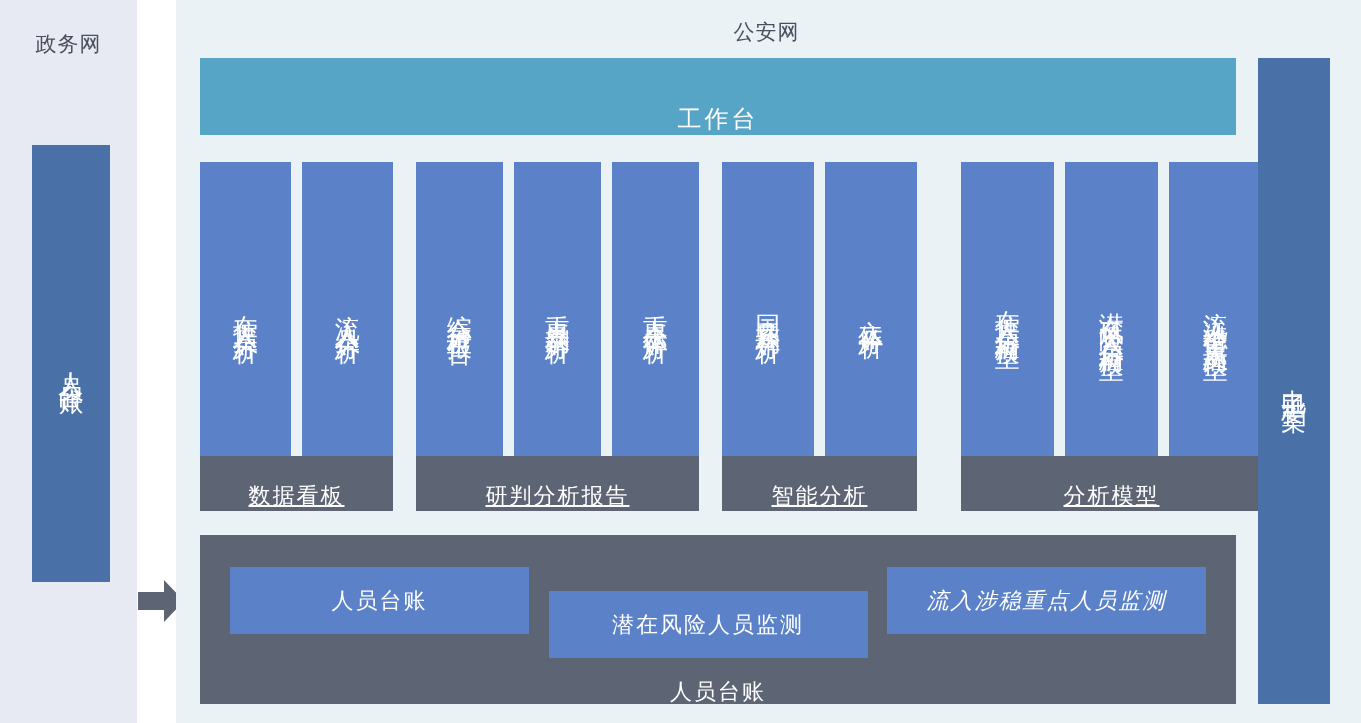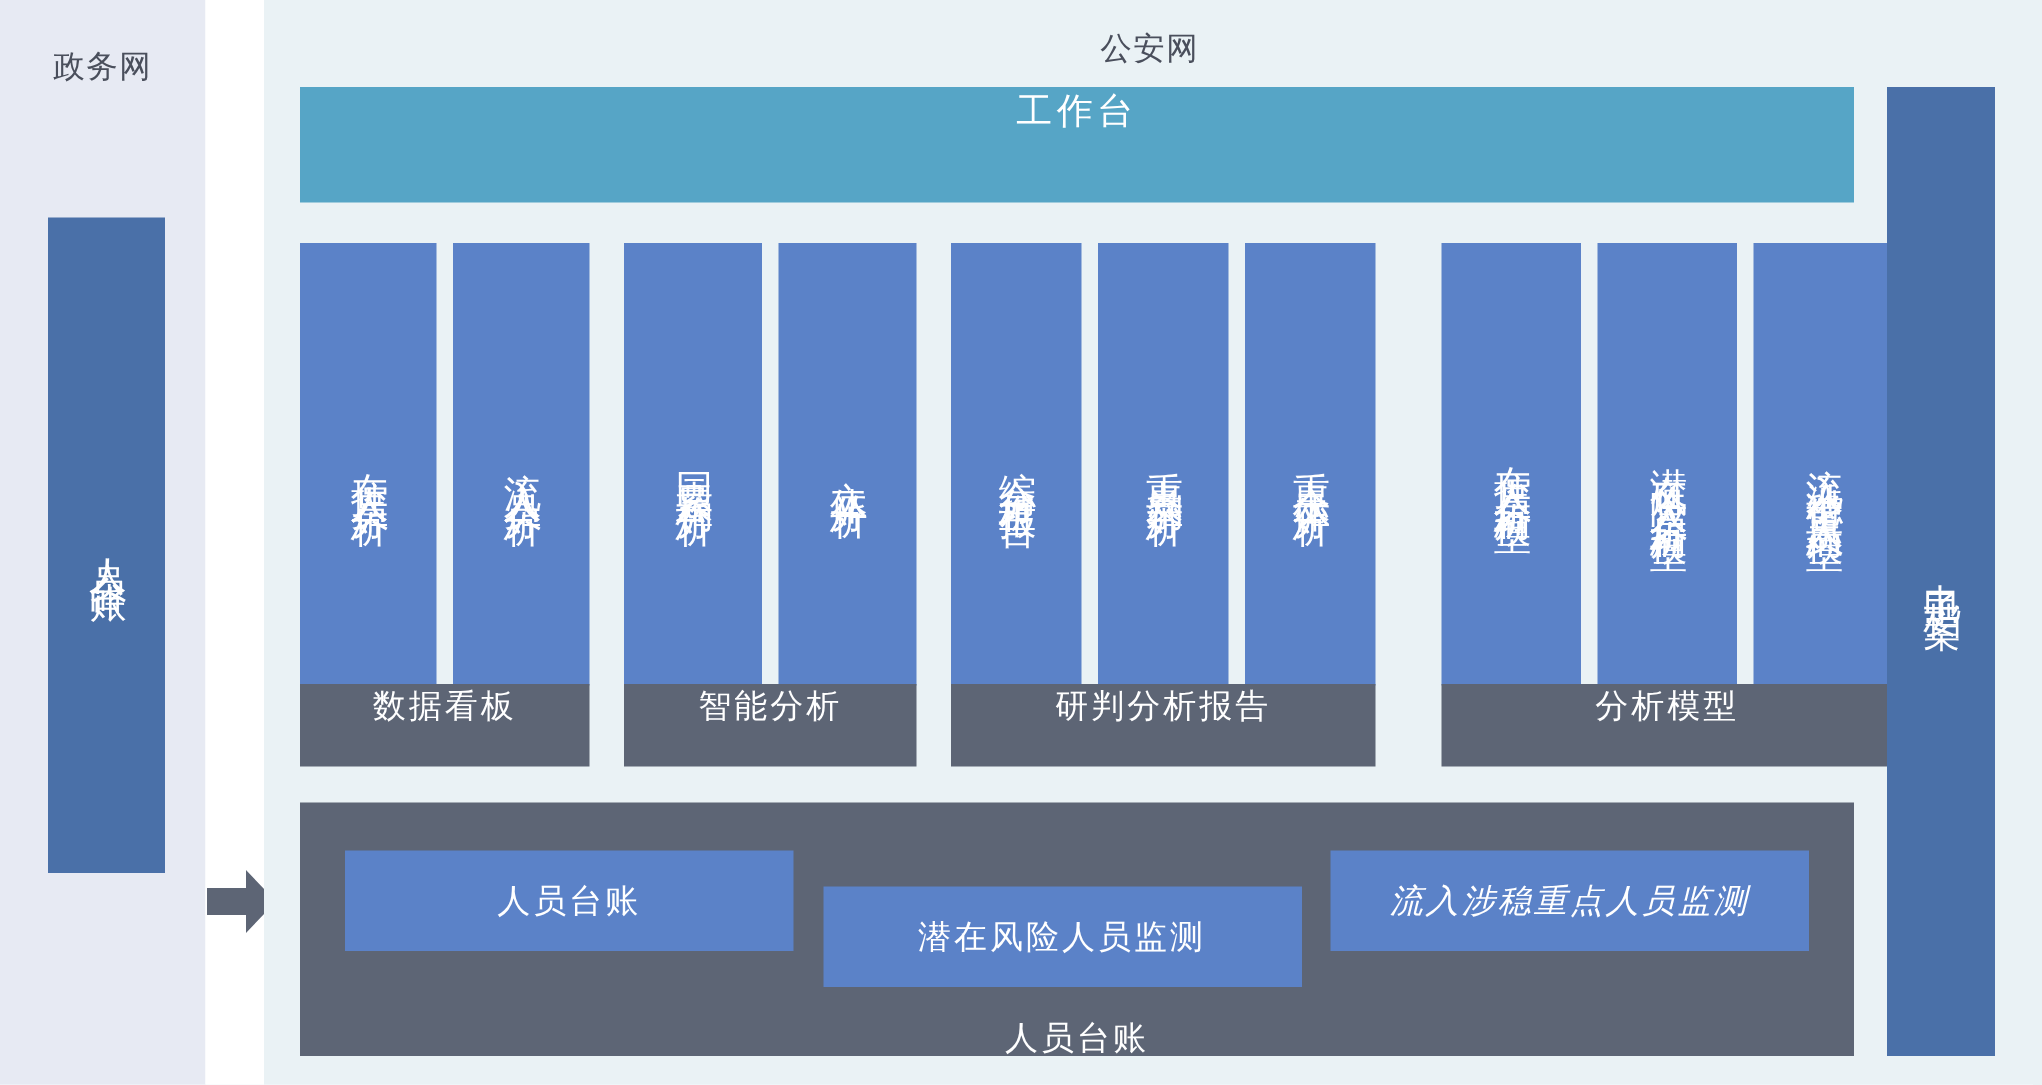--- a/index.html
+++ b/index.html
@@ -53,21 +53,21 @@
   }
   .main-title{
     position:absolute;left:174px;top:18px;width:1185px;
     text-align:center;font-size:21px;color:#4A4F5C;letter-spacing:1px;
   }
 
   
   .workbench{
     position:absolute;left:200px;top:58px;width:1036px;height:77px;
     background:#56A5C6;
-    display:flex;align-items:flex-start;justify-content:center;
+    display:flex;align-items:flex-end;justify-content:center;
     color:#ffffff;font-size:24px;letter-spacing:3px;
   }
 
   
   .groups{
     position:absolute;left:200px;top:162px;width:1036px;height:349px;
     display:flex;align-items:flex-start;
   }
   .group{
     display:flex;flex-direction:column;height:349px;
@@ -80,23 +80,24 @@
   .vcard{
     background:#5B82C8;
     display:flex;align-items:center;justify-content:center;
     margin-right:11px;
   }
   .vcard:last-child{margin-right:0;}
   .vcard .vtext{font-size:25px;letter-spacing:5px;}
   .group-footer{
     background:#5D6575;
     height:55px;
-    display:flex;align-items:flex-start;justify-content:center;
+    display:flex;align-items:flex-end;justify-content:center;
     color:#ffffff;font-size:22px;letter-spacing:2px;
     margin-top:4px;
+    text-decoration:underline;
   }
 
   
   .g-dashboard{width:193px;}
   .g-dashboard .vcard{width:91px;}
   .g-report{width:283px;}
   .g-report .vcard{width:87px;}
   .g-intelligent{width:196px;}
   .g-intelligent .vcard{width:92px;}
   .g-model{width:303px;}
@@ -168,48 +169,48 @@
         </div>
         <div class="vcard h-295">
           <span class="vtext">流入人员分析</span>
         </div>
       </div>
       <div class="group-footer">
         <span>数据看板</span>
       </div>
     </div>
 
+    <div class="group g-report">
+      <div class="group-cards">
+        <div class="vcard h-295">
+          <span class="vtext">综合分析报告</span>
+        </div>
+        <div class="vcard h-295">
+          <span class="vtext">重点类别分析</span>
+        </div>
+        <div class="vcard h-295">
+          <span class="vtext">重点个体分析</span>
+        </div>
+      </div>
+      <div class="group-footer">
+        <span>研判分析报告</span>
+      </div>
+    </div>
+
     <div class="group g-intelligent">
       <div class="group-cards">
         <div class="vcard h-295">
           <span class="vtext">同素异构分析</span>
         </div>
         <div class="vcard h-295">
           <span class="vtext">立体分析</span>
         </div>
       </div>
       <div class="group-footer">
         <span>智能分析</span>
-      </div>
-    </div>
-
-    <div class="group g-report">
-      <div class="group-cards">
-        <div class="vcard h-295">
-          <span class="vtext">综合分析报告</span>
-        </div>
-        <div class="vcard h-295">
-          <span class="vtext">重点类别分析</span>
-        </div>
-        <div class="vcard h-295">
-          <span class="vtext">重点个体分析</span>
-        </div>
-      </div>
-      <div class="group-footer">
-        <span>研判分析报告</span>
       </div>
     </div>
 
     <div class="group g-model">
       <div class="group-cards">
         <div class="vcard h-295">
           <span class="vtext">在控人员分析模型</span>
         </div>
         <div class="vcard h-310">
           <span class="vtext">潜在风险人员分析模型</span>

